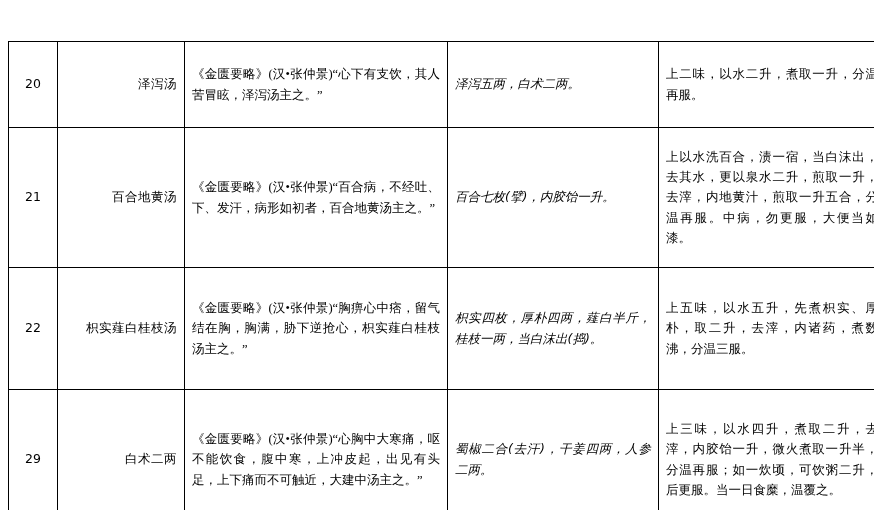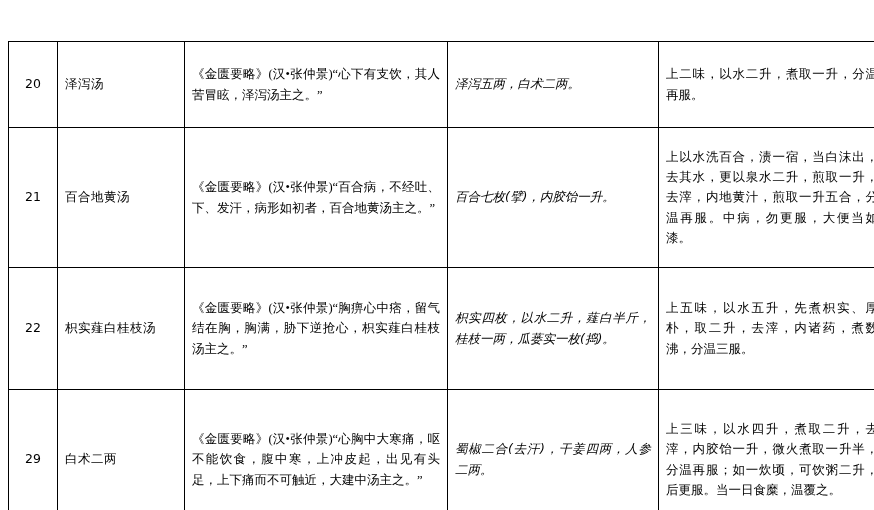--- a/index.html
+++ b/index.html
@@ -34,21 +34,21 @@
     line-height: 1.62;
     word-break: break-all;
   }
   td.col-num {
     width: 34px;
     text-align: center;
     font-size: 12.5px;
   }
   td.col-name {
     width: 112px;
-    text-align: left;
+    text-align: right;
     letter-spacing: 0.5px;
   }
   td.col-source {
     width: 248px;
     text-align: justify;
     text-justify: inter-ideograph;
     font-family: Liberation Serif, serif;
   }
   td.col-compo {
     width: 196px;
@@ -85,21 +85,21 @@
         <td class="col-name">百合地黄汤</td>
         <td class="col-source">《金匮要略》(汉•张仲景)“百合病，不经吐、下、发汗，病形如初者，百合地黄汤主之。”</td>
         <td class="col-compo">百合七枚(擘)，内胶饴一升。</td>
         <td class="col-method">上以水洗百合，渍一宿，当白沫出，去其水，更以泉水二升，煎取一升，去滓，内地黄汁，煎取一升五合，分温再服。中病，勿更服，大便当如漆。</td>
 
       </tr>
       <tr class="row-h-3">
         <td class="col-num">22</td>
         <td class="col-name">枳实薤白桂枝汤</td>
         <td class="col-source">《金匮要略》(汉•张仲景)“胸痹心中痞，留气结在胸，胸满，胁下逆抢心，枳实薤白桂枝汤主之。”</td>
-        <td class="col-compo">枳实四枚，以水二升，薤白半斤，桂枝一两，瓜蒌实一枚(捣)。</td>
+        <td class="col-compo">枳实四枚，厚朴四两，薤白半斤，桂枝一两，当白沫出(捣)。</td>
         <td class="col-method">上五味，以水五升，先煮枳实、厚朴，取二升，去滓，内诸药，煮数沸，分温三服。</td>
 
       </tr>
       <tr class="row-h-4">
         <td class="col-num">29</td>
         <td class="col-name">白术二两</td>
         <td class="col-source">《金匮要略》(汉•张仲景)“心胸中大寒痛，呕不能饮食，腹中寒，上冲皮起，出见有头足，上下痛而不可触近，大建中汤主之。”</td>
         <td class="col-compo">蜀椒二合(去汗)，干姜四两，人参二两。</td>
         <td class="col-method">上三味，以水四升，煮取二升，去滓，内胶饴一升，微火煮取一升半，分温再服；如一炊顷，可饮粥二升，后更服。当一日食糜，温覆之。</td>
 

